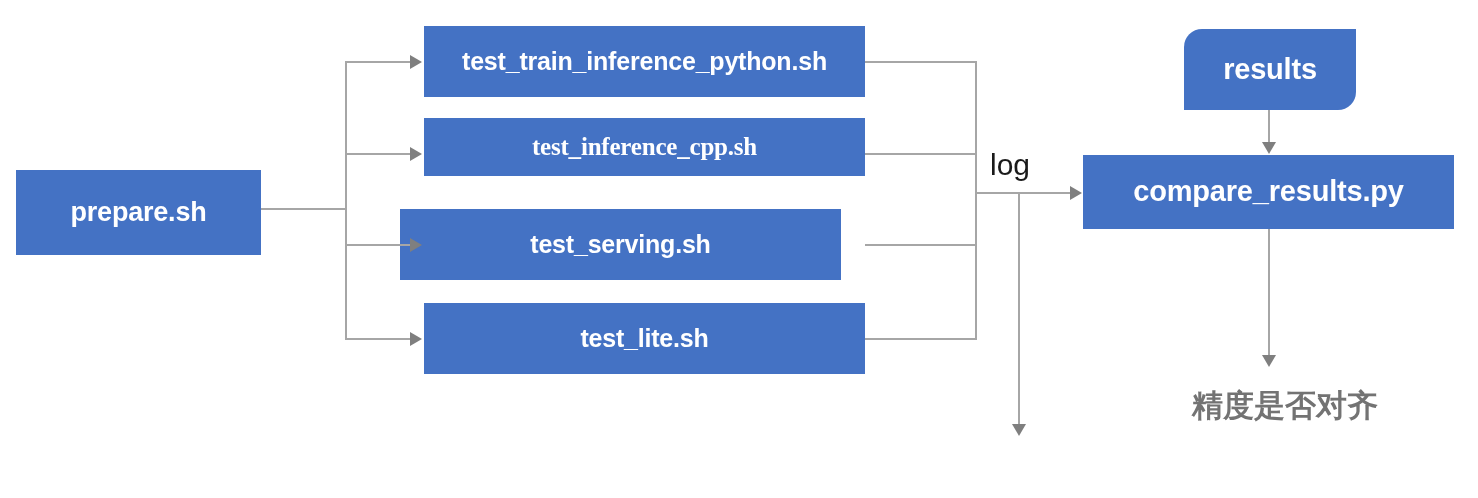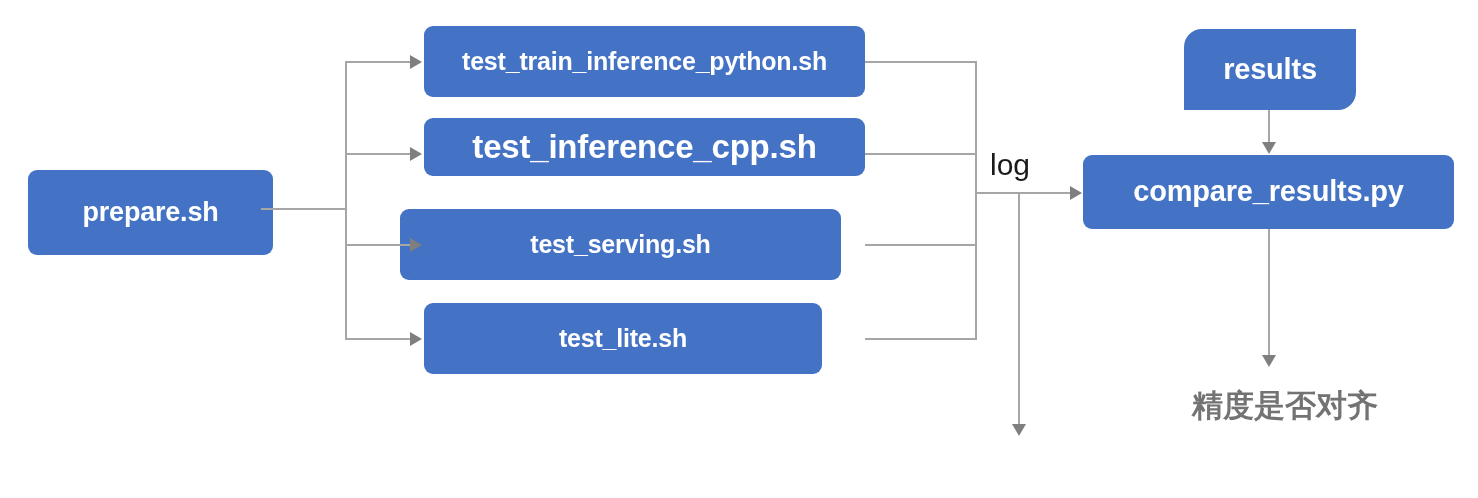--- a/index.html
+++ b/index.html
@@ -23,36 +23,35 @@
     box-sizing: border-box;
     display: flex;
     align-items: center;
     justify-content: center;
     color: #ffffff;
     font-weight: bold;
     text-align: center;
     letter-spacing: -0.2px;
     line-height: 1.1;
     user-select: none;
-    border-radius: 9px;
   }
   .node-rect {
     background: #4472C4;
   }
   .node-rounded-diag {
     background: #4472C4;
     border-radius: 18px 0 18px 0;
   }
 
   
-  #node-prepare      { left: 16px;   top: 170px; width: 245px; height: 85px;  font-size: 27px; margin-left: 12px; }
+  #node-prepare      { left: 16px;   top: 170px; width: 245px; height: 85px;  font-size: 27px; }
   #node-train-py     { left: 424px;  top: 26px;  width: 441px; height: 71px;  font-size: 25px; }
-  #node-inf-cpp      { left: 424px;  top: 118px; width: 441px; height: 58px;  font-size: 33px; }
+  #node-inf-cpp      { left: 424px;  top: 118px; width: 441px; height: 58px;  font-size: 25px; font-family: Liberation Serif, serif; }
   #node-serving      { left: 400px;  top: 209px; width: 441px; height: 71px;  font-size: 25px; }
-  #node-lite         { left: 424px;  top: 303px; width: 398px; height: 71px;  font-size: 25px; }
+  #node-lite         { left: 424px;  top: 303px; width: 441px; height: 71px;  font-size: 25px; }
   #node-results      { left: 1184px; top: 29px;  width: 172px; height: 81px;  font-size: 29px; }
   #node-compare      { left: 1083px; top: 155px; width: 371px; height: 74px;  font-size: 29px; }
 
   
   .line-h {
     position: absolute;
     height: 0;
     border-top: 2px solid #A6A6A6;
   }
   .line-v {

